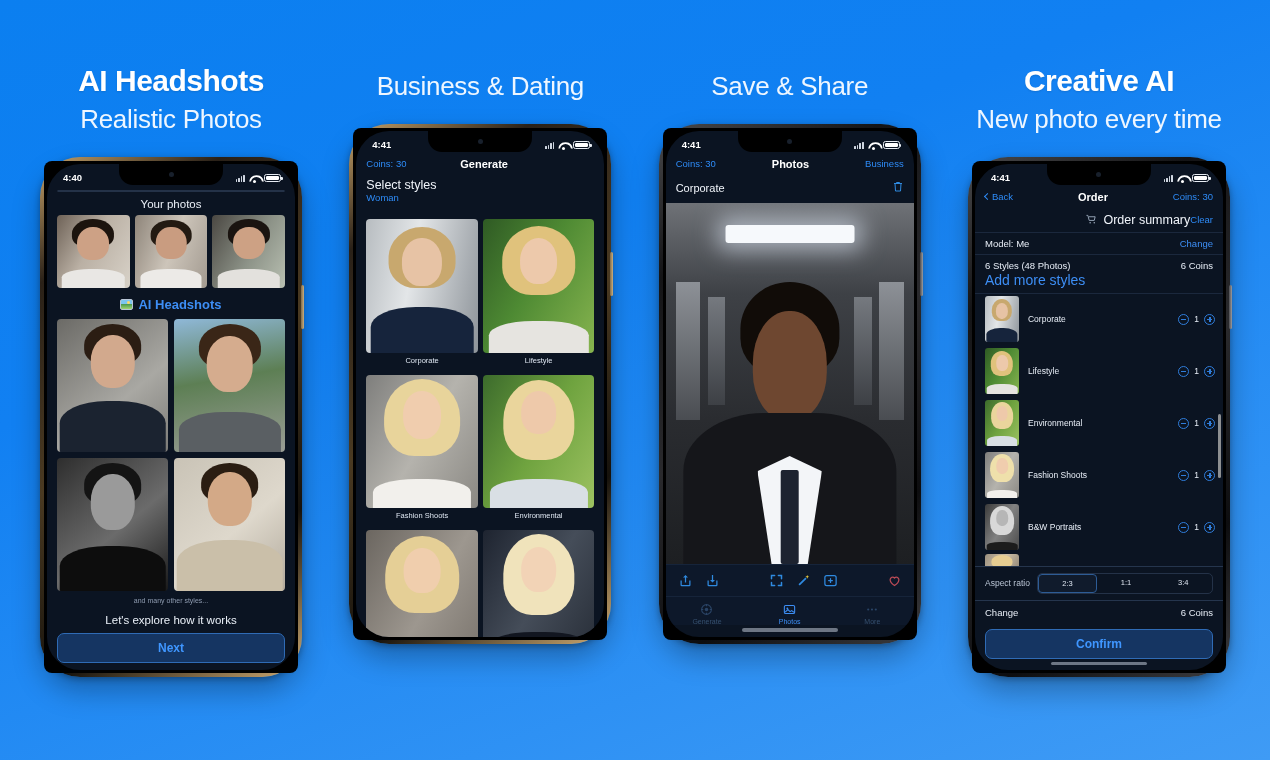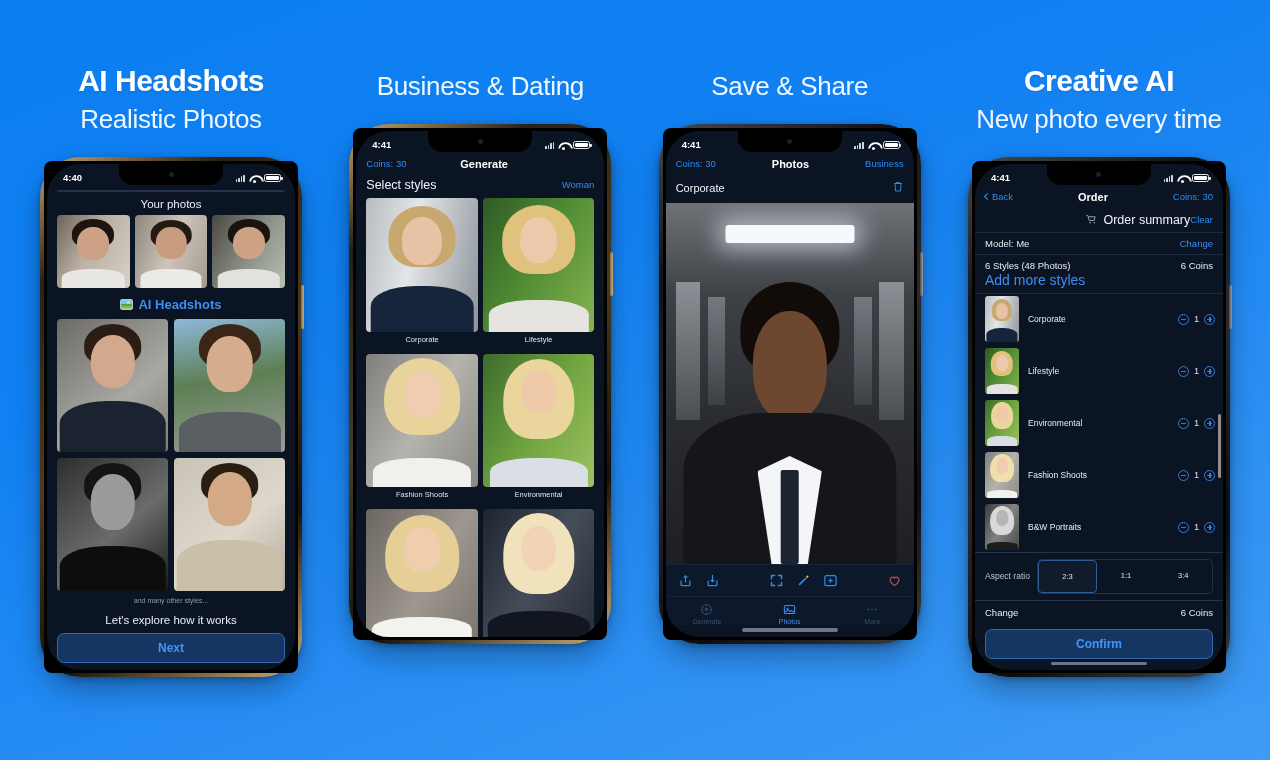--- a/index.html
+++ b/index.html
@@ -203,22 +203,23 @@
   .tab { flex:1; text-align:center; }
   .tab .tl { font-size: 7px; color:#36506f; margin-top: 2px; }
   .tab.active .tl { color:#3d8ef5; }
   .tab-ic { height: 14px; display:flex; align-items:center; justify-content:center; }
 
   
   .style-cell { text-align:center; }
   .style-cell .lab { font-size: 7.5px; color:#dde5f0; padding: 3px 0 5px; }
 
   .row-head {
-    display:flex; align-items:center; justify-content:space-between;
-    padding: 2px 10px 6px;
+    display:flex; align-items:flex-start; justify-content:space-between;
+    padding: 2px 10px 16px;
+    flex-direction: column;
   }
   .row-head .t { color:#f0f4fa; font-size: 12.5px; }
 
   
   .p3-title { display:flex;align-items:center;justify-content:space-between;padding:3px 10px 6px; }
   .p3-title .t { color:#f0f4fa; font-size: 11px; }
   .bigphoto { flex:1 1 auto; position:relative; overflow:hidden; }
   .toolbar3 {
     display:flex; align-items:center; gap:12px;
     padding: 8px 12px; background:#0d182a; border-top:1px solid #16243a;
@@ -247,21 +248,21 @@
   .sl-name { flex:1; font-size: 8.5px; color:#e7edf6; }
   .stepper { display:flex; align-items:center; gap:5px; }
   .stepper .num { font-size: 8.5px; color:#e7edf6; }
   .circ { width:11px;height:11px;border-radius:50%;border:1.2px solid #2f7ddb; position:relative; }
   .circ::before{content:"";position:absolute;left:2px;top:4.4px;width:5px;height:1.2px;background:#2f7ddb;}
   .circ.plus::after{content:"";position:absolute;left:4.4px;top:2px;width:1.2px;height:5px;background:#2f7ddb;}
 
   .ratio-row { display:flex; align-items:center; gap:7px; padding: 6px 10px; border-top:1px solid #25354d; }
   .ratio-row .lab { font-size: 8.5px; color:#b9c4d4; }
   .ratio-seg { flex:1; display:flex; border:1px solid #243248; border-radius:5px; }
-  .ratio-seg div { flex:1; text-align:center; font-size:7.5px; color:#dde5f0; padding:11px 0; }
+  .ratio-seg div { flex:1; text-align:center; font-size:7.5px; color:#dde5f0; padding:4px 0; }
   .ratio-seg div.active { background:#101b2c; border:1px solid #2d5c96; border-radius:4px; }
   .total-row { display:flex;align-items:center;justify-content:space-between; padding:6px 10px; border-top:1px solid #25354d; font-size:9.5px;color:#e7edf6;}
 
   .scrollbar {
     position:absolute; right:2px; top:120px; width:2.5px; height:64px;
     background: #8d8f91; border-radius:2px;
   }
 
   
   .im { width:100%; height:100%; position:relative; overflow:hidden; }

